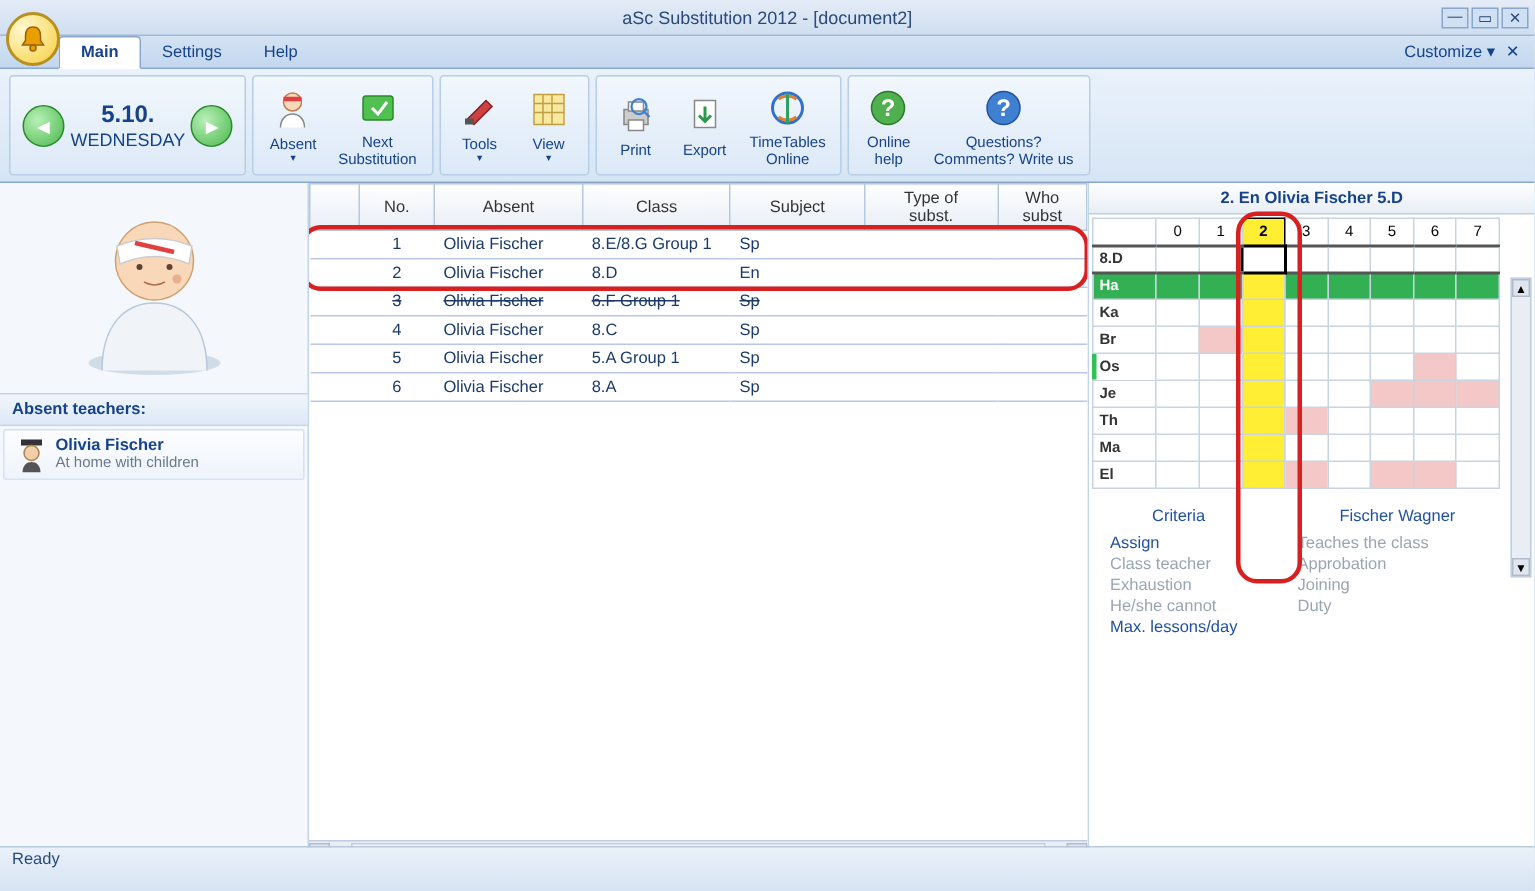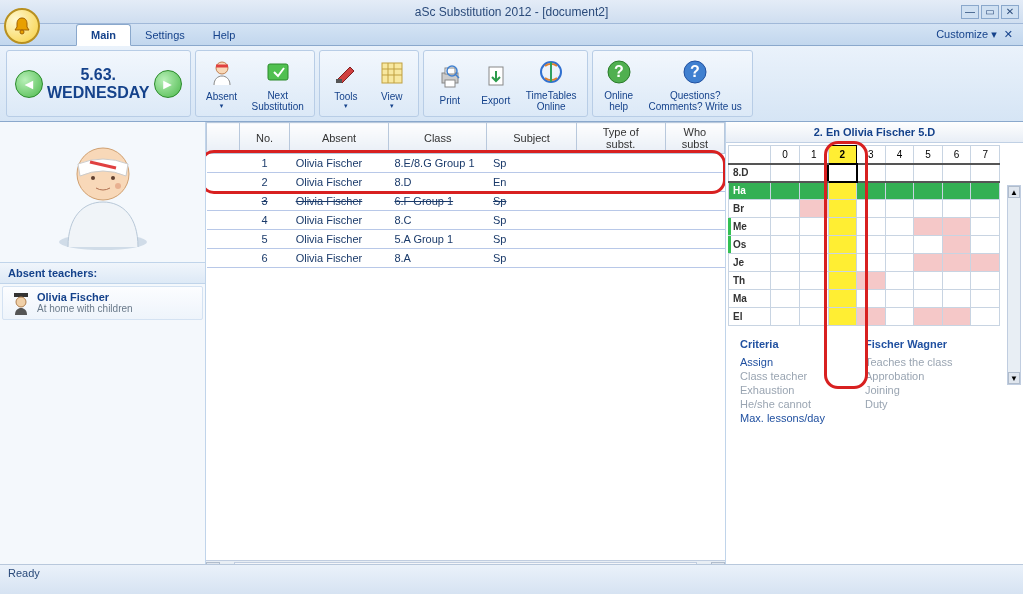--- a/index.html
+++ b/index.html
@@ -5,34 +5,34 @@
   * { box-sizing: border-box; margin: 0; padding: 0; }
   body { font-family: "Segoe UI", Tahoma, sans-serif; font-size: 11px; background: #d7e4f2; width: 1023px; height: 594px; overflow: hidden; position: relative; }
   
   
   .titlebar { height: 24px; background: linear-gradient(to bottom, #e4ecf7, #cfdef0); display: flex; align-items: center; border-bottom: 1px solid #a0b8d8; position: relative; justify-content: flex-end; }
   .titlebar .title { position:absolute; left:0; right:0; text-align:center; color:#2a4a7a; font-size:12px; }
   .window-controls { margin-left:auto; display:flex; gap:2px; padding-right:4px; z-index:2; }
   .window-controls span { width:18px; height:14px; background:#cfe0f2; border:1px solid #8aa8cc; display:flex; align-items:center; justify-content:center; font-size:10px; color:#2a4a7a; cursor:pointer; }
   
   
-  .menubar { height: 22px; background: linear-gradient(to bottom, #d4e3f4, #c2d7ee); display:flex; align-items:flex-end; padding-left:76px; border-bottom:1px solid #8aa8cc; position:relative;}
+  .menubar { height: 22px; background: linear-gradient(to bottom, #d4e3f4, #c2d7ee); display:flex; align-items:flex-end; padding-left:39px; border-bottom:1px solid #8aa8cc; position:relative;}
   .bell-circle { position:absolute; left:4px; top:-16px; width:36px; height:36px; border-radius:50%; background:radial-gradient(circle at 30% 30%, #fff8d0, #f8d040); border:2px solid #b89020; display:flex; align-items:center; justify-content:center; z-index:5; }
   .menubar .tab { padding:4px 14px 4px 14px; color:#15428b; cursor:pointer; }
   .menubar .tab.active { background:#fff; border:1px solid #8aa8cc; border-bottom:1px solid #fff; border-radius:3px 3px 0 0; margin-bottom:-1px; font-weight:bold;}
   .customize { margin-left:auto; padding:4px 10px; color:#15428b; cursor:pointer; }
   
   
   .ribbon { height: 76px; background: linear-gradient(to bottom, #eaf2fb, #d6e5f5); border-bottom:1px solid #8aa8cc; display:flex; align-items:stretch; padding:4px 6px; gap:4px; }
   .ribbon-group { border:1px solid #b8cde6; border-radius:3px; background:linear-gradient(to bottom, #f2f7fd, #dce9f7); display:flex; align-items:center; padding:2px 6px; gap:6px; }
   .nav-group { gap:4px; padding:2px 8px; }
   .nav-arrow { width:28px; height:28px; border-radius:50%; background:radial-gradient(circle at 35% 35%, #b8f0b8, #4ab84a); border:1px solid #2a8a2a; display:flex; align-items:center; justify-content:center; color:#fff; font-size:14px; cursor:pointer;}
   .date-block { text-align:center; color:#15428b; }
   .date-block .date { font-size:16px; font-weight:bold; }
-  .date-block .dow { font-size:16px; font-weight:bold; }
+  .date-block .dow { font-size:12px; font-weight:normal; }
   .ribbon-btn { display:flex; flex-direction:column; align-items:center; justify-content:flex-start; padding:2px 4px; cursor:pointer; min-width:40px; color:#15428b; text-align:center; font-size:10px; line-height:1.1; }
   .ribbon-btn .icon { width:32px; height:32px; display:flex; align-items:center; justify-content:center; margin-bottom:2px; }
   
   
   .workspace { display:flex; height: calc(594px - 24px - 22px - 76px - 18px); }
   .sidebar { width:206px; background:#f4f8fc; border-right:1px solid #c0d4ea; display:flex; flex-direction:column; }
   .avatar-area { height:140px; display:flex; align-items:center; justify-content:center; }
   .absent-header { background:linear-gradient(to bottom,#f0f5fb,#dde9f6); padding:4px 8px; font-weight:bold; color:#15428b; border-top:1px solid #c0d4ea; border-bottom:1px solid #c0d4ea;}
   .teacher-item { padding:4px 8px; display:flex; gap:6px; align-items:flex-start; background:linear-gradient(to bottom,#fcfdff,#eef4fb); border:1px solid #d4e2f2; margin:2px; border-radius:2px;}
   .teacher-item .info .name { color:#15428b; font-weight:bold; }
@@ -65,21 +65,21 @@
   .tt-grid .rowlabel.grn { background:#34b054; color:#fff; }
   .green-mark { position:relative; }
   .green-mark::before { content:''; position:absolute; left:-1px; top:0; bottom:0; width:3px; background:#34c054; }
   .vscroll { position:absolute; right:0; top:24px; bottom:4px; width:14px; background:#e8eef4; border:1px solid #c0cde0; display:flex; flex-direction:column;}
   .vscroll .btn { height:12px; background:#e0e6ee; display:flex; align-items:center; justify-content:center; font-size:8px; border:1px solid #b0bccc;}
   .vscroll .track { flex:1; }
   
   .col-highlight { position:absolute; border:3px solid #d82020; border-radius:14px; pointer-events:none; }
   
   .criteria-block { padding:10px 14px; display:flex; gap:40px; font-size:11px; }
-  .criteria-block .col h { display:block; color:#2050a0; font-weight:bold; margin-bottom:6px; }
+  .criteria-block .col h { display:block; color:#2050a0; font-weight:normal; margin-bottom:6px;margin-left:28px; }
   .criteria-block .col div { color:#9aa5b2; margin-bottom:2px; }
   .criteria-block .col div.link { color:#2050a0; }
   
   .statusbar { height:30px; background:linear-gradient(to bottom,#eaf1fa,#d6e3f2); border-top:1px solid #b8c8dc; padding:2px 8px; color:#2a4a7a; font-size:11px; position:absolute; bottom:0; left:0; right:0;}
   
   
   svg { display:block; }
 </style>
 </head>
 <body>
@@ -106,21 +106,21 @@
   <div class="customize">
     <span>Customize ▾</span>
     <span style="margin-left:4px;">✕</span>
   </div>
 </div>
 
 <div class="ribbon">
   <div class="ribbon-group nav-group">
     <div class="nav-arrow">◄</div>
     <div class="date-block">
-      <div class="date">5.63.</div>
+      <div class="date">5.10.</div>
       <div class="dow">WEDNESDAY</div>
     </div>
     <div class="nav-arrow">►</div>
   </div>
   <div class="ribbon-group">
     <div class="ribbon-btn">
       <div class="icon">
           <svg width="28" height="28" viewBox="0 0 28 28">
             <circle cx="14" cy="9" r="6" fill="#f8d8b8" stroke="#c08050"></circle>
             <path d="M6 26c0-6 4-9 8-9s8 3 8 9" fill="#fff" stroke="#888"></path>
@@ -366,39 +366,39 @@
               <td class="grn"></td>
               <td class="grn"></td>
               <td class="yel"></td>
               <td class="grn"></td>
               <td class="grn"></td>
               <td class="grn"></td>
               <td class="grn"></td>
               <td class="grn"></td>
             </tr>
             <tr>
+              <td class="rowlabel">Ka</td>
+              <td></td>
+              <td></td>
+              <td class="yel"></td>
+              <td></td>
+              <td></td>
+              <td></td>
+              <td></td>
+              <td></td>
+            </tr>
+            <tr>
               <td class="rowlabel">Br</td>
               <td></td>
               <td class="pink"></td>
               <td class="yel"></td>
               <td></td>
               <td></td>
               <td></td>
               <td></td>
-              <td></td>
-            </tr>
-            <tr>
-              <td class="rowlabel green-mark">Me</td>
-              <td></td>
-              <td></td>
-              <td class="yel"></td>
-              <td></td>
-              <td></td>
-              <td class="pink"></td>
-              <td class="pink"></td>
               <td></td>
             </tr>
             <tr>
               <td class="rowlabel green-mark">Os</td>
               <td></td>
               <td></td>
               <td class="yel"></td>
               <td></td>
               <td></td>
               <td></td>

